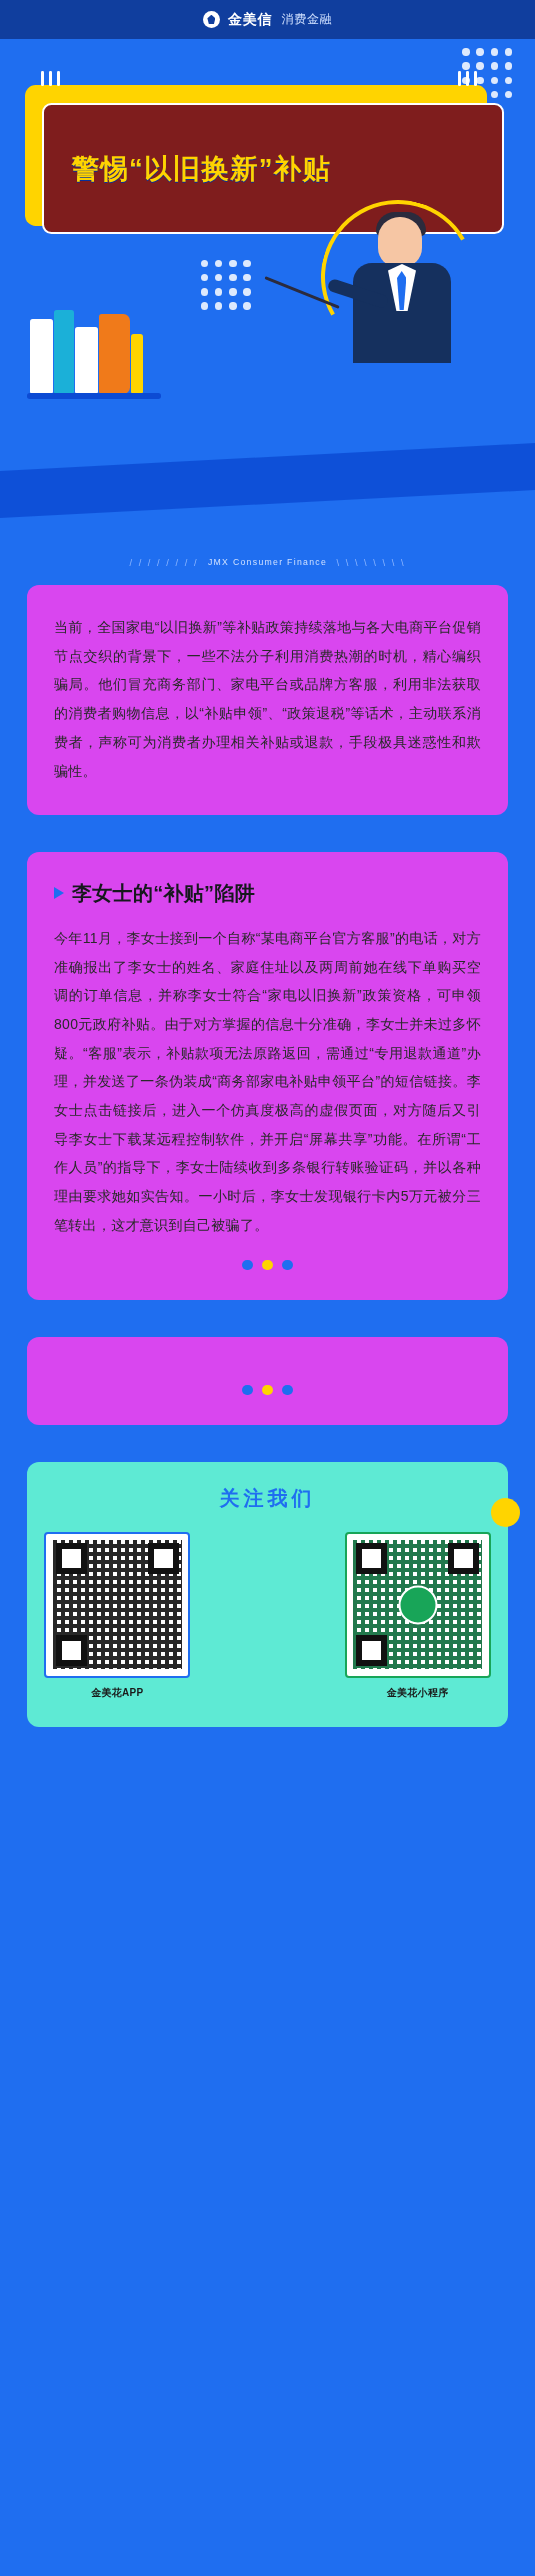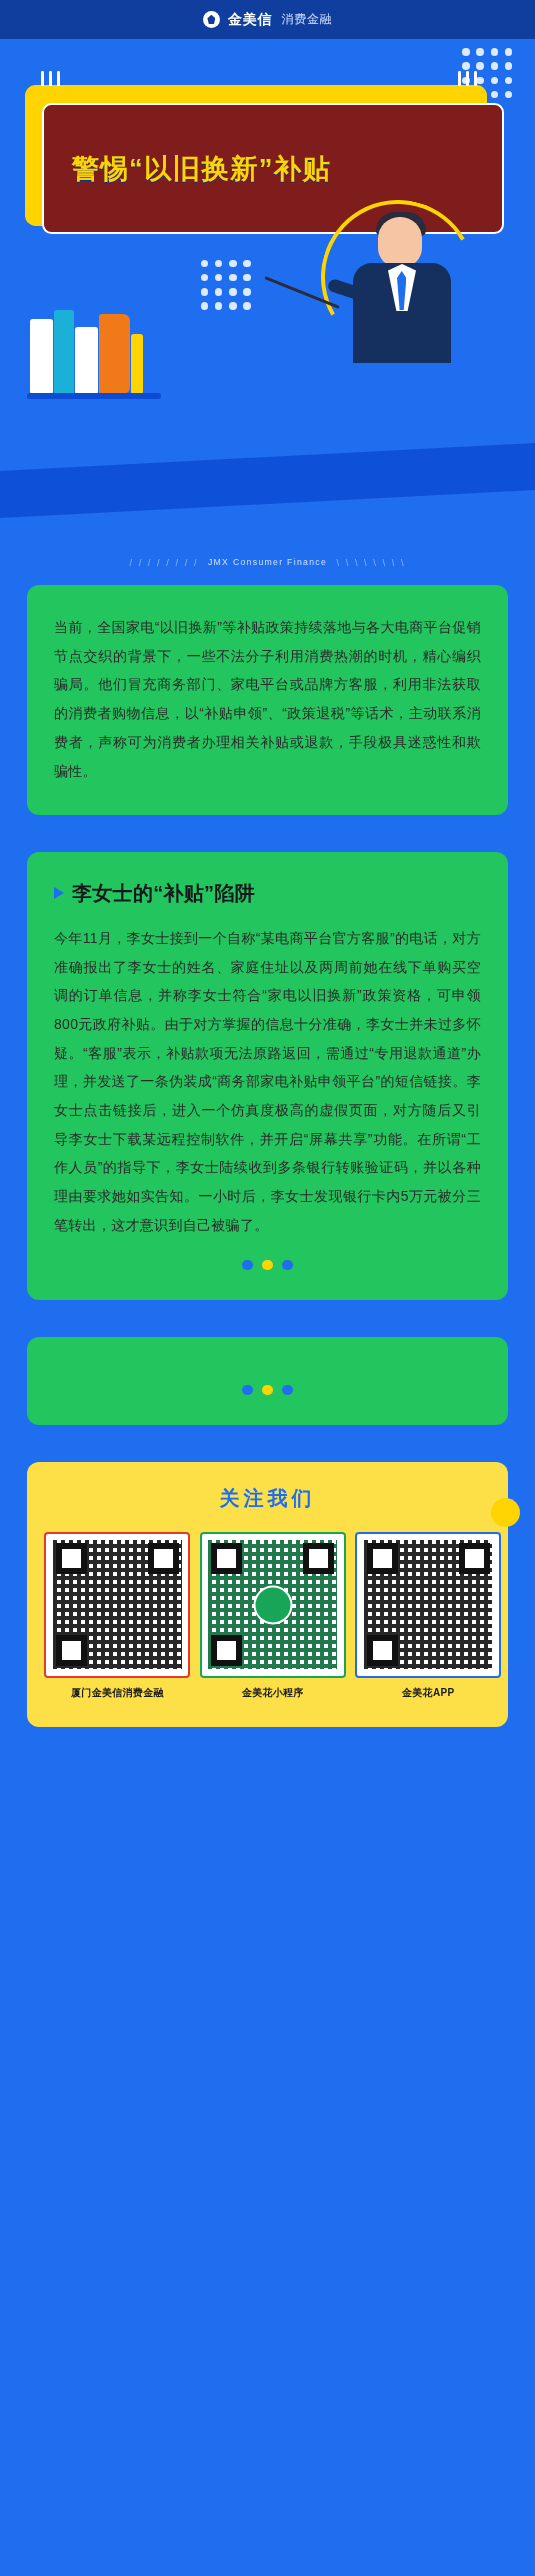--- a/index.html
+++ b/index.html
@@ -214,21 +214,21 @@
     letter-spacing: 1.3px;
     margin-top: -4px;
     padding: 6.7px 0 17.4px;
   }
   .divider .slash { color: #8db6ff; letter-spacing: 2px; font-size: 9.4px; }
 
   
   .card {
     position: relative;
     margin: 0 27px 37px;
-    background: #22c55e;
+    background: #d946ef;
     border-radius: 12px;
     padding: 28px 27px 29.4px;
   }
   .card p {
     color: #2a2a2a;
     font-size: 14px;
     line-height: 2.05;
     text-align: justify;
     letter-spacing: 0.3px;
   }
@@ -273,21 +273,21 @@
     justify-content: center;
     margin-top: 20px;
   }
   .dots-row i { display:block; width:10.7px; height:10.7px; border-radius:50%; background:#1f6ef0;}
   .dots-row i:nth-child(2){ background:#ffd400; }
 
   
   .follow {
     position: relative;
     margin: 20px 27px 27px;
-    background: #fde047;
+    background: #5eead4;
     border-radius: 12px;
     padding: 23px 17.4px 27px;
   }
   .follow .blob {
     position: absolute;
     right: -12px; top: 36px;
     width: 29.4px; height: 29.4px;
     background: #ffd400;
     border-radius: 50%;
   }
@@ -482,49 +482,40 @@
         <i></i>
         <i></i>
       </div>
   </div>
 
   <div class="follow">
     <span class="blob"></span>
     <h2>关注我们</h2>
     <div class="qr-row">
 
+
       <div class="qr-item">
-        <div class="qr-box red">
+        <div class="qr-box">
           <div class="qr-canvas"></div>
           <span class="eye tl"></span>
             <span class="eye tr"></span>
             <span class="eye bl"></span>
         </div>
-        <div class="qr-caption">厦门金美信消费金融</div>
+        <div class="qr-caption">金美花APP</div>
       </div>
 
       <div class="qr-item">
         <div class="qr-box green">
           <div class="qr-canvas"></div>
           <span class="eye tl"></span>
             <span class="eye tr"></span>
             <span class="eye bl"></span>
           <span class="center-badge"></span>
         </div>
         <div class="qr-caption">金美花小程序</div>
       </div>
 
-      <div class="qr-item">
-        <div class="qr-box">
-          <div class="qr-canvas"></div>
-          <span class="eye tl"></span>
-            <span class="eye tr"></span>
-            <span class="eye bl"></span>
-        </div>
-        <div class="qr-caption">金美花APP</div>
-      </div>
-
     </div>
   </div>
 
   <div class="bottom-bar"></div>
 </div>
 
 
 </body></html>

